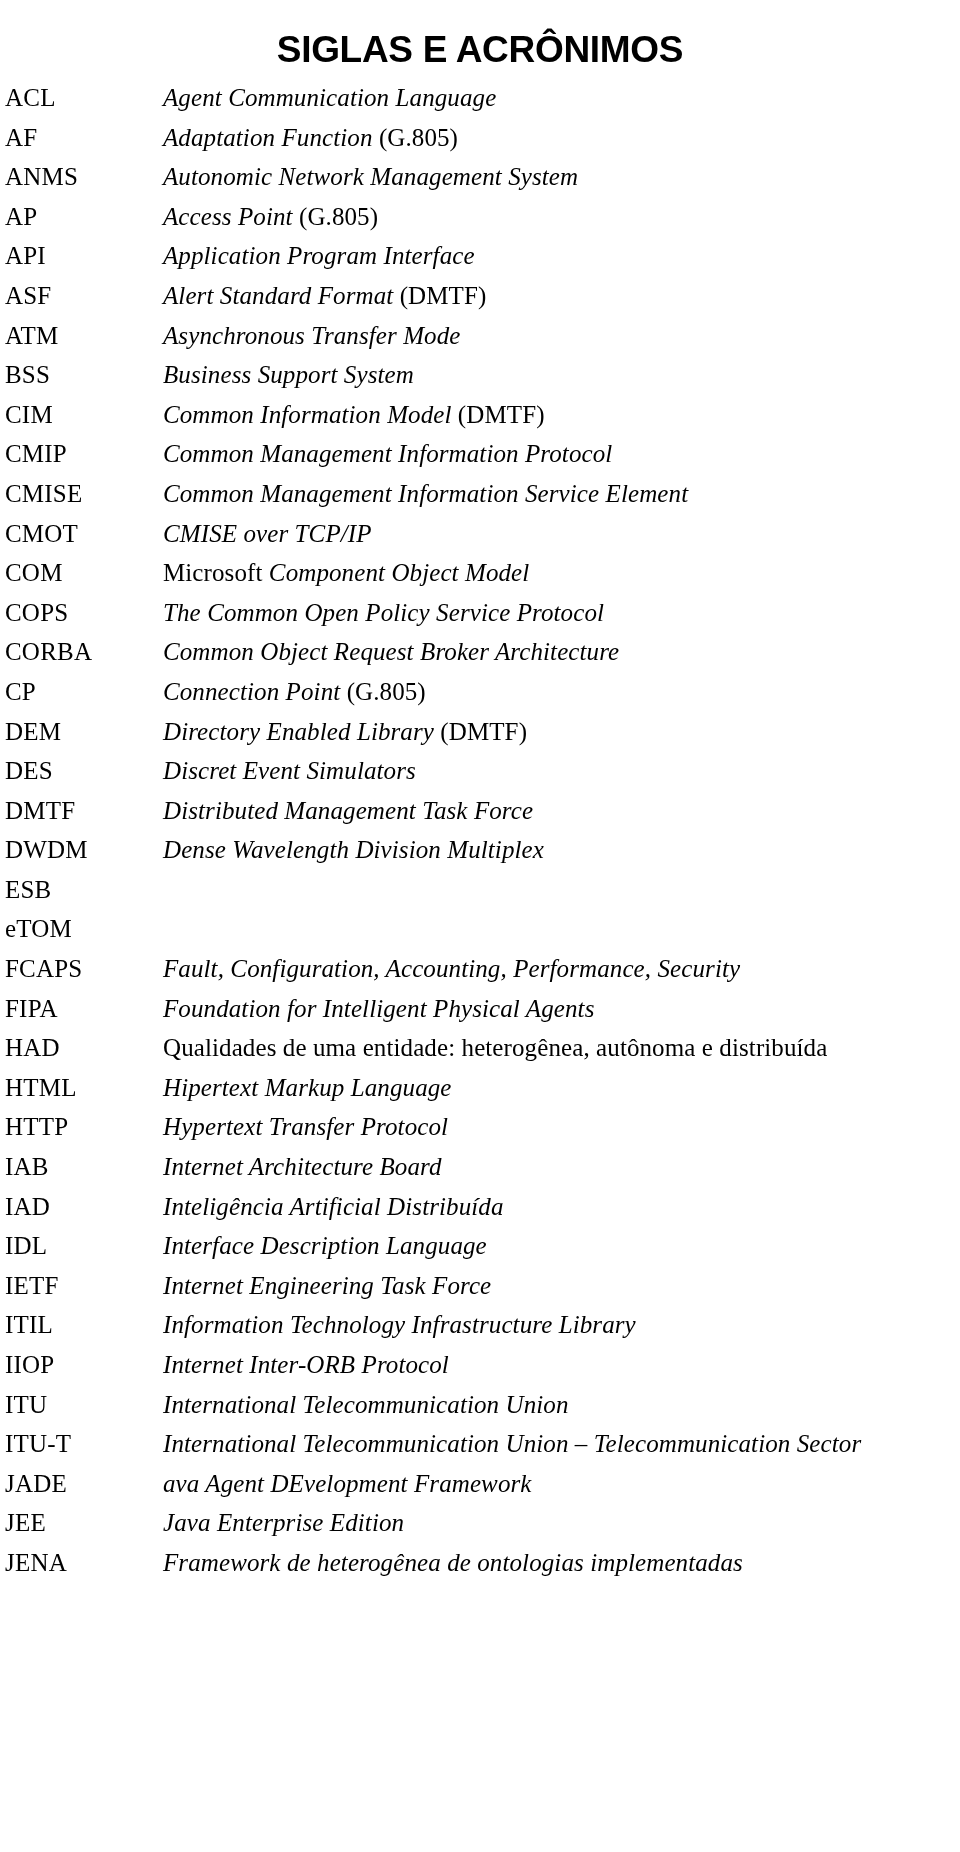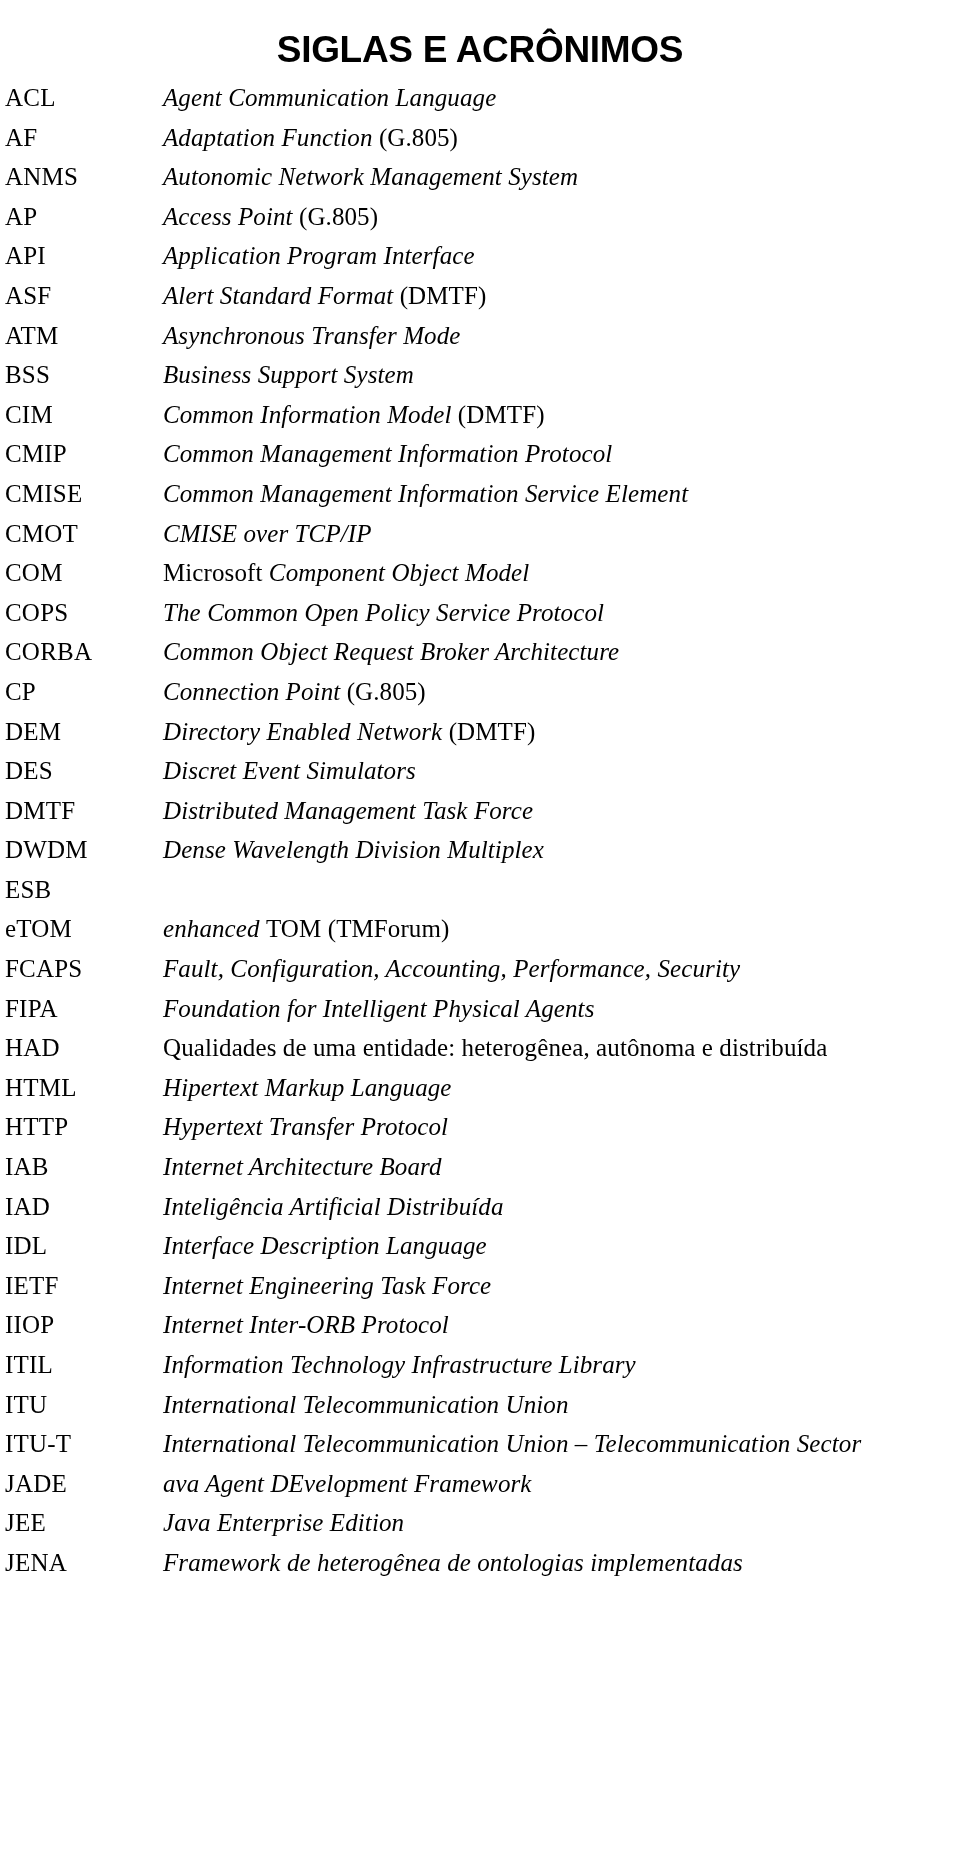--- a/index.html
+++ b/index.html
@@ -141,40 +141,39 @@
       <div class="entry">
         <span class="term">CORBA</span>
         <span class="definition"><span>Common Object Request Broker Architecture</span></span>
       </div>
       <div class="entry">
         <span class="term">CP</span>
         <span class="definition"><span>Connection Point </span><span class="roman">(G.805)</span></span>
       </div>
       <div class="entry">
         <span class="term">DEM</span>
-        <span class="definition"><span>Directory Enabled Network </span><span class="roman">(DMTF)</span></span>
+        <span class="definition"><span>Directory Enabled Library </span><span class="roman">(DMTF)</span></span>
       </div>
       <div class="entry">
         <span class="term">DES</span>
         <span class="definition"><span>Discret Event Simulators</span></span>
       </div>
       <div class="entry">
         <span class="term">DMTF</span>
         <span class="definition"><span>Distributed Management Task Force</span></span>
       </div>
       <div class="entry">
         <span class="term">DWDM</span>
         <span class="definition"><span>Dense Wavelength Division Multiplex</span></span>
       </div>
       <div class="entry">
         <span class="term">ESB</span>
       </div>
       <div class="entry">
         <span class="term">eTOM</span>
-        <span class="definition"><span>enhanced </span><span class="roman">TOM (TMForum)</span></span>
       </div>
       <div class="entry">
         <span class="term">FCAPS</span>
         <span class="definition"><span>Fault, Configuration, Accounting, Performance, Security</span></span>
       </div>
       <div class="entry">
         <span class="term">FIPA</span>
         <span class="definition"><span>Foundation for Intelligent Physical Agents</span></span>
       </div>
       <div class="entry">
@@ -199,28 +198,28 @@
       </div>
       <div class="entry">
         <span class="term">IDL</span>
         <span class="definition"><span>Interface Description Language</span></span>
       </div>
       <div class="entry">
         <span class="term">IETF</span>
         <span class="definition"><span>Internet Engineering Task Force</span></span>
       </div>
       <div class="entry">
+        <span class="term">ITIL</span>
+        <span class="definition"><span>Information Technology Infrastructure Library</span></span>
+      </div>
+      <div class="entry">
         <span class="term">IIOP</span>
         <span class="definition"><span>Internet Inter-ORB Protocol</span></span>
       </div>
       <div class="entry">
-        <span class="term">ITIL</span>
-        <span class="definition"><span>Information Technology Infrastructure Library</span></span>
-      </div>
-      <div class="entry">
         <span class="term">ITU</span>
         <span class="definition"><span>International Telecommunication Union</span></span>
       </div>
       <div class="entry">
         <span class="term">ITU-T</span>
         <span class="definition"><span>International Telecommunication Union – Telecommunication Sector</span></span>
       </div>
       <div class="entry">
         <span class="term">JADE</span>
         <span class="definition"><span>ava Agent DEvelopment Framework</span></span>

